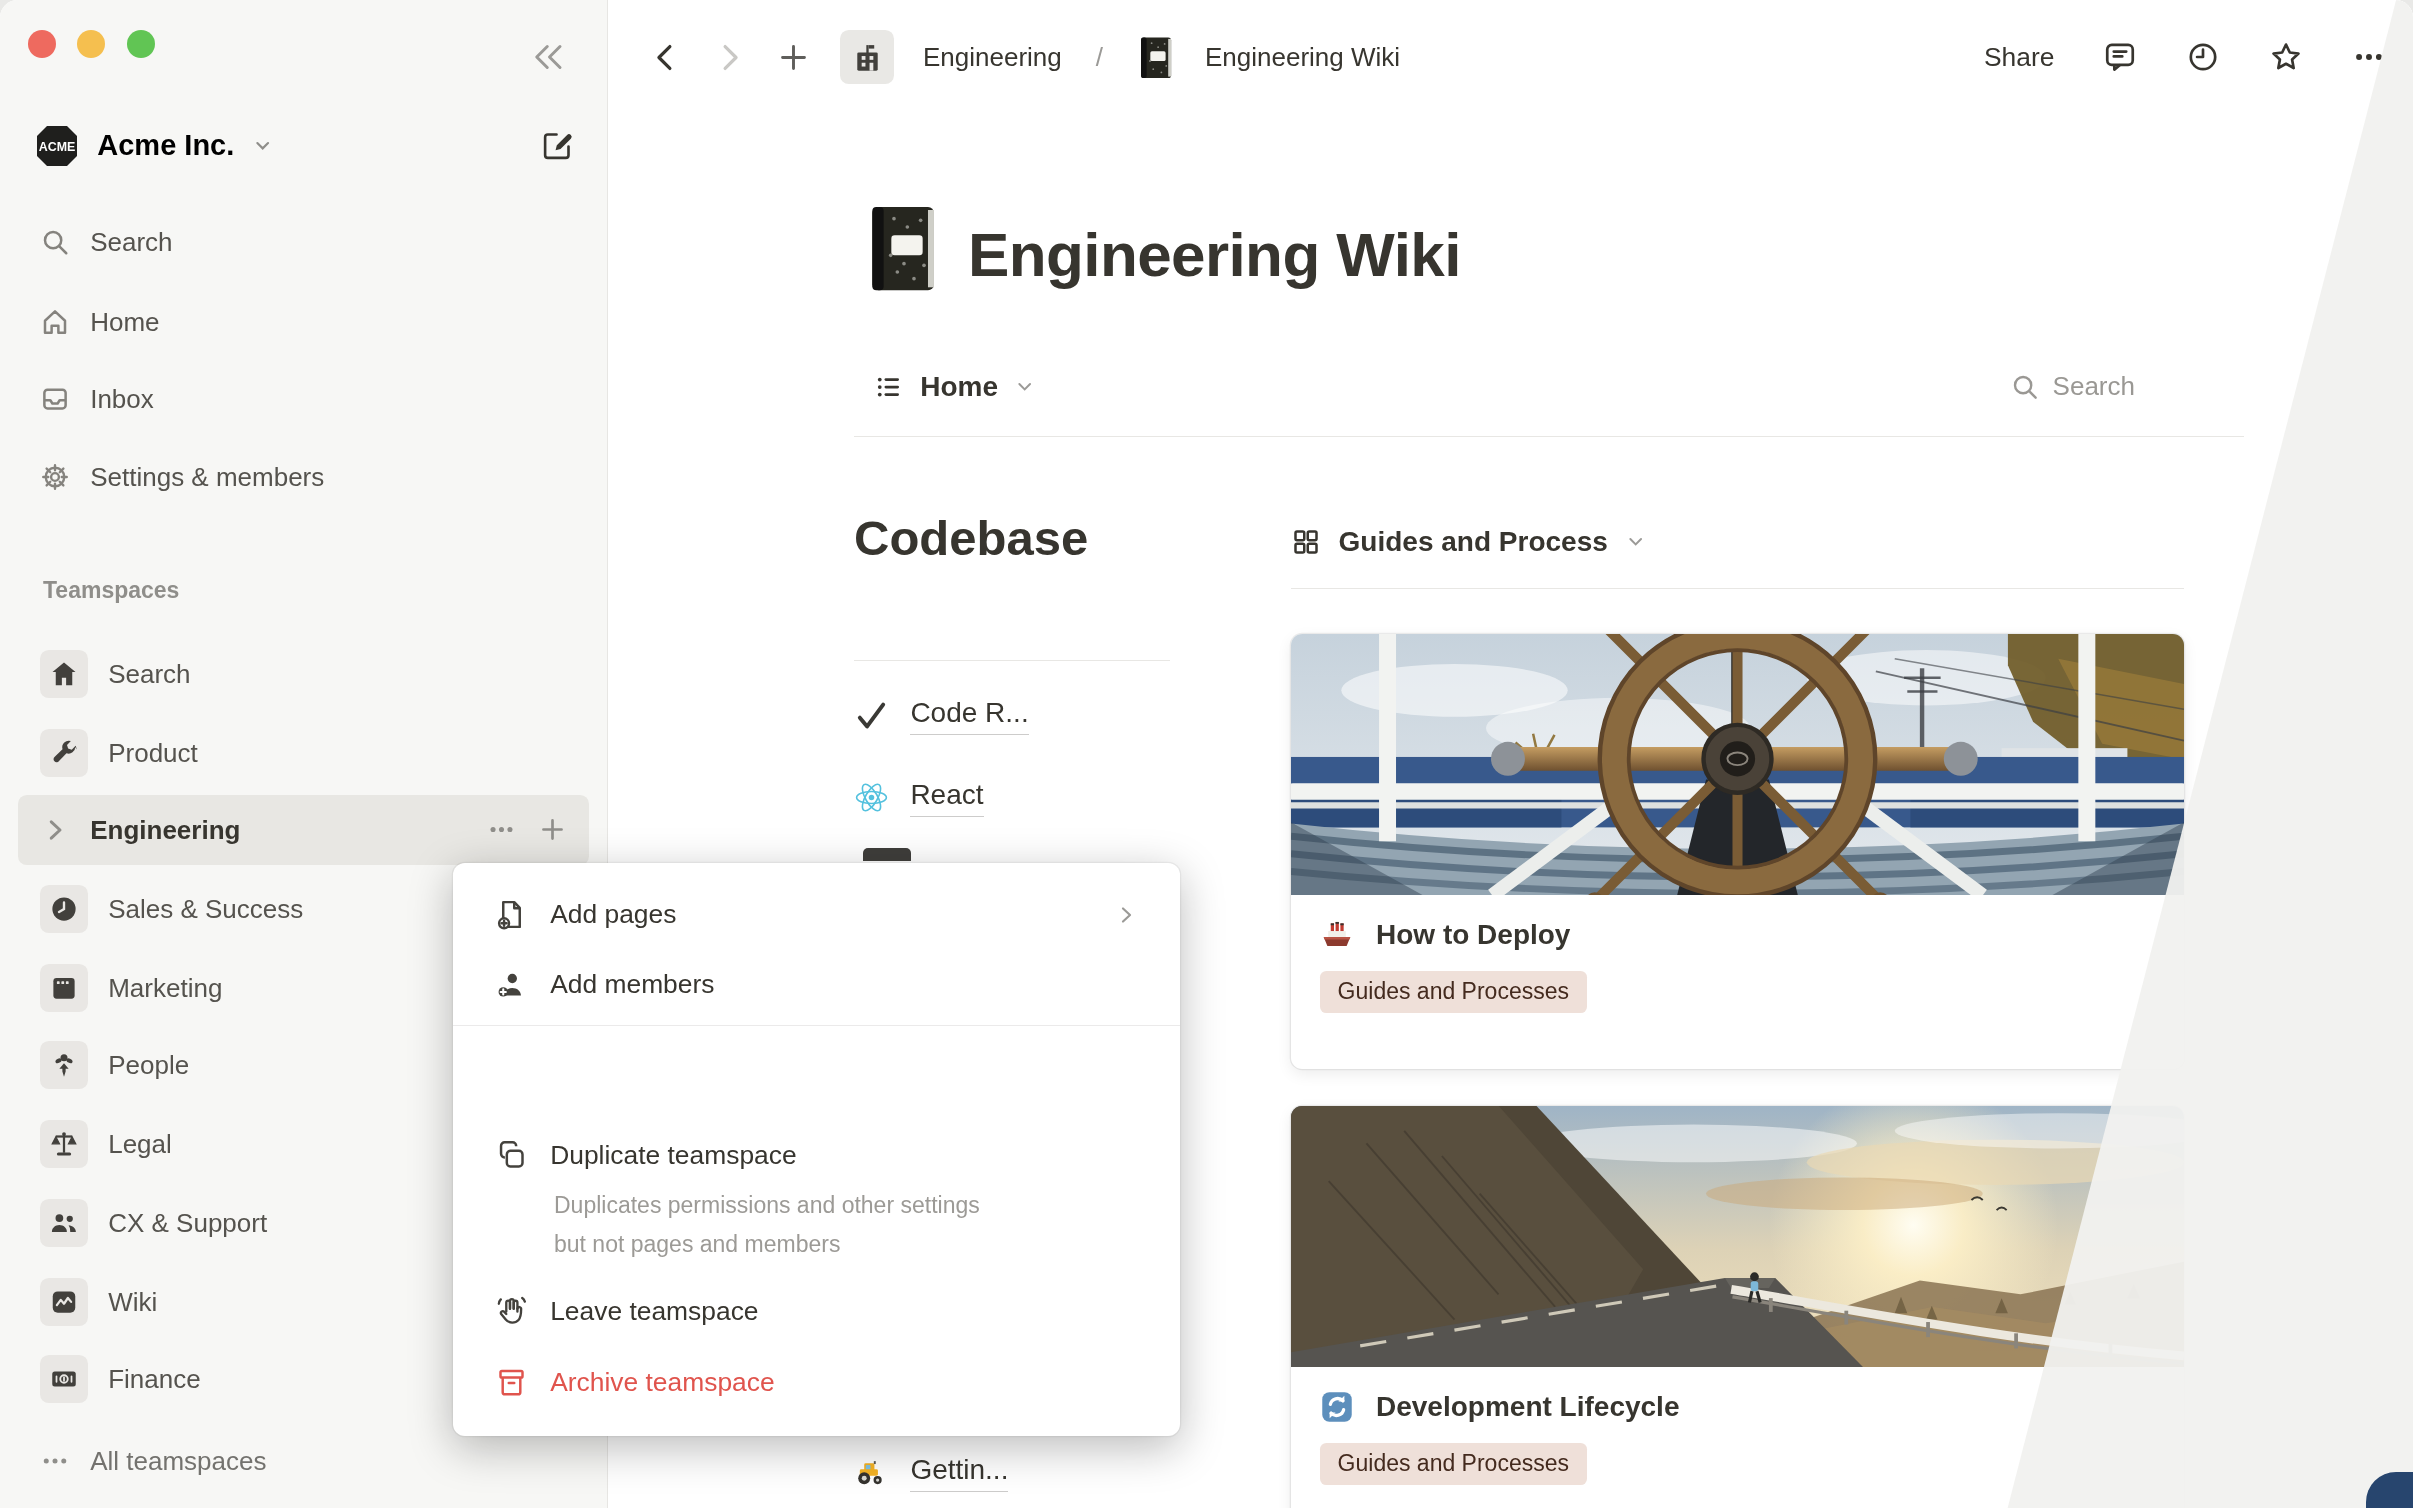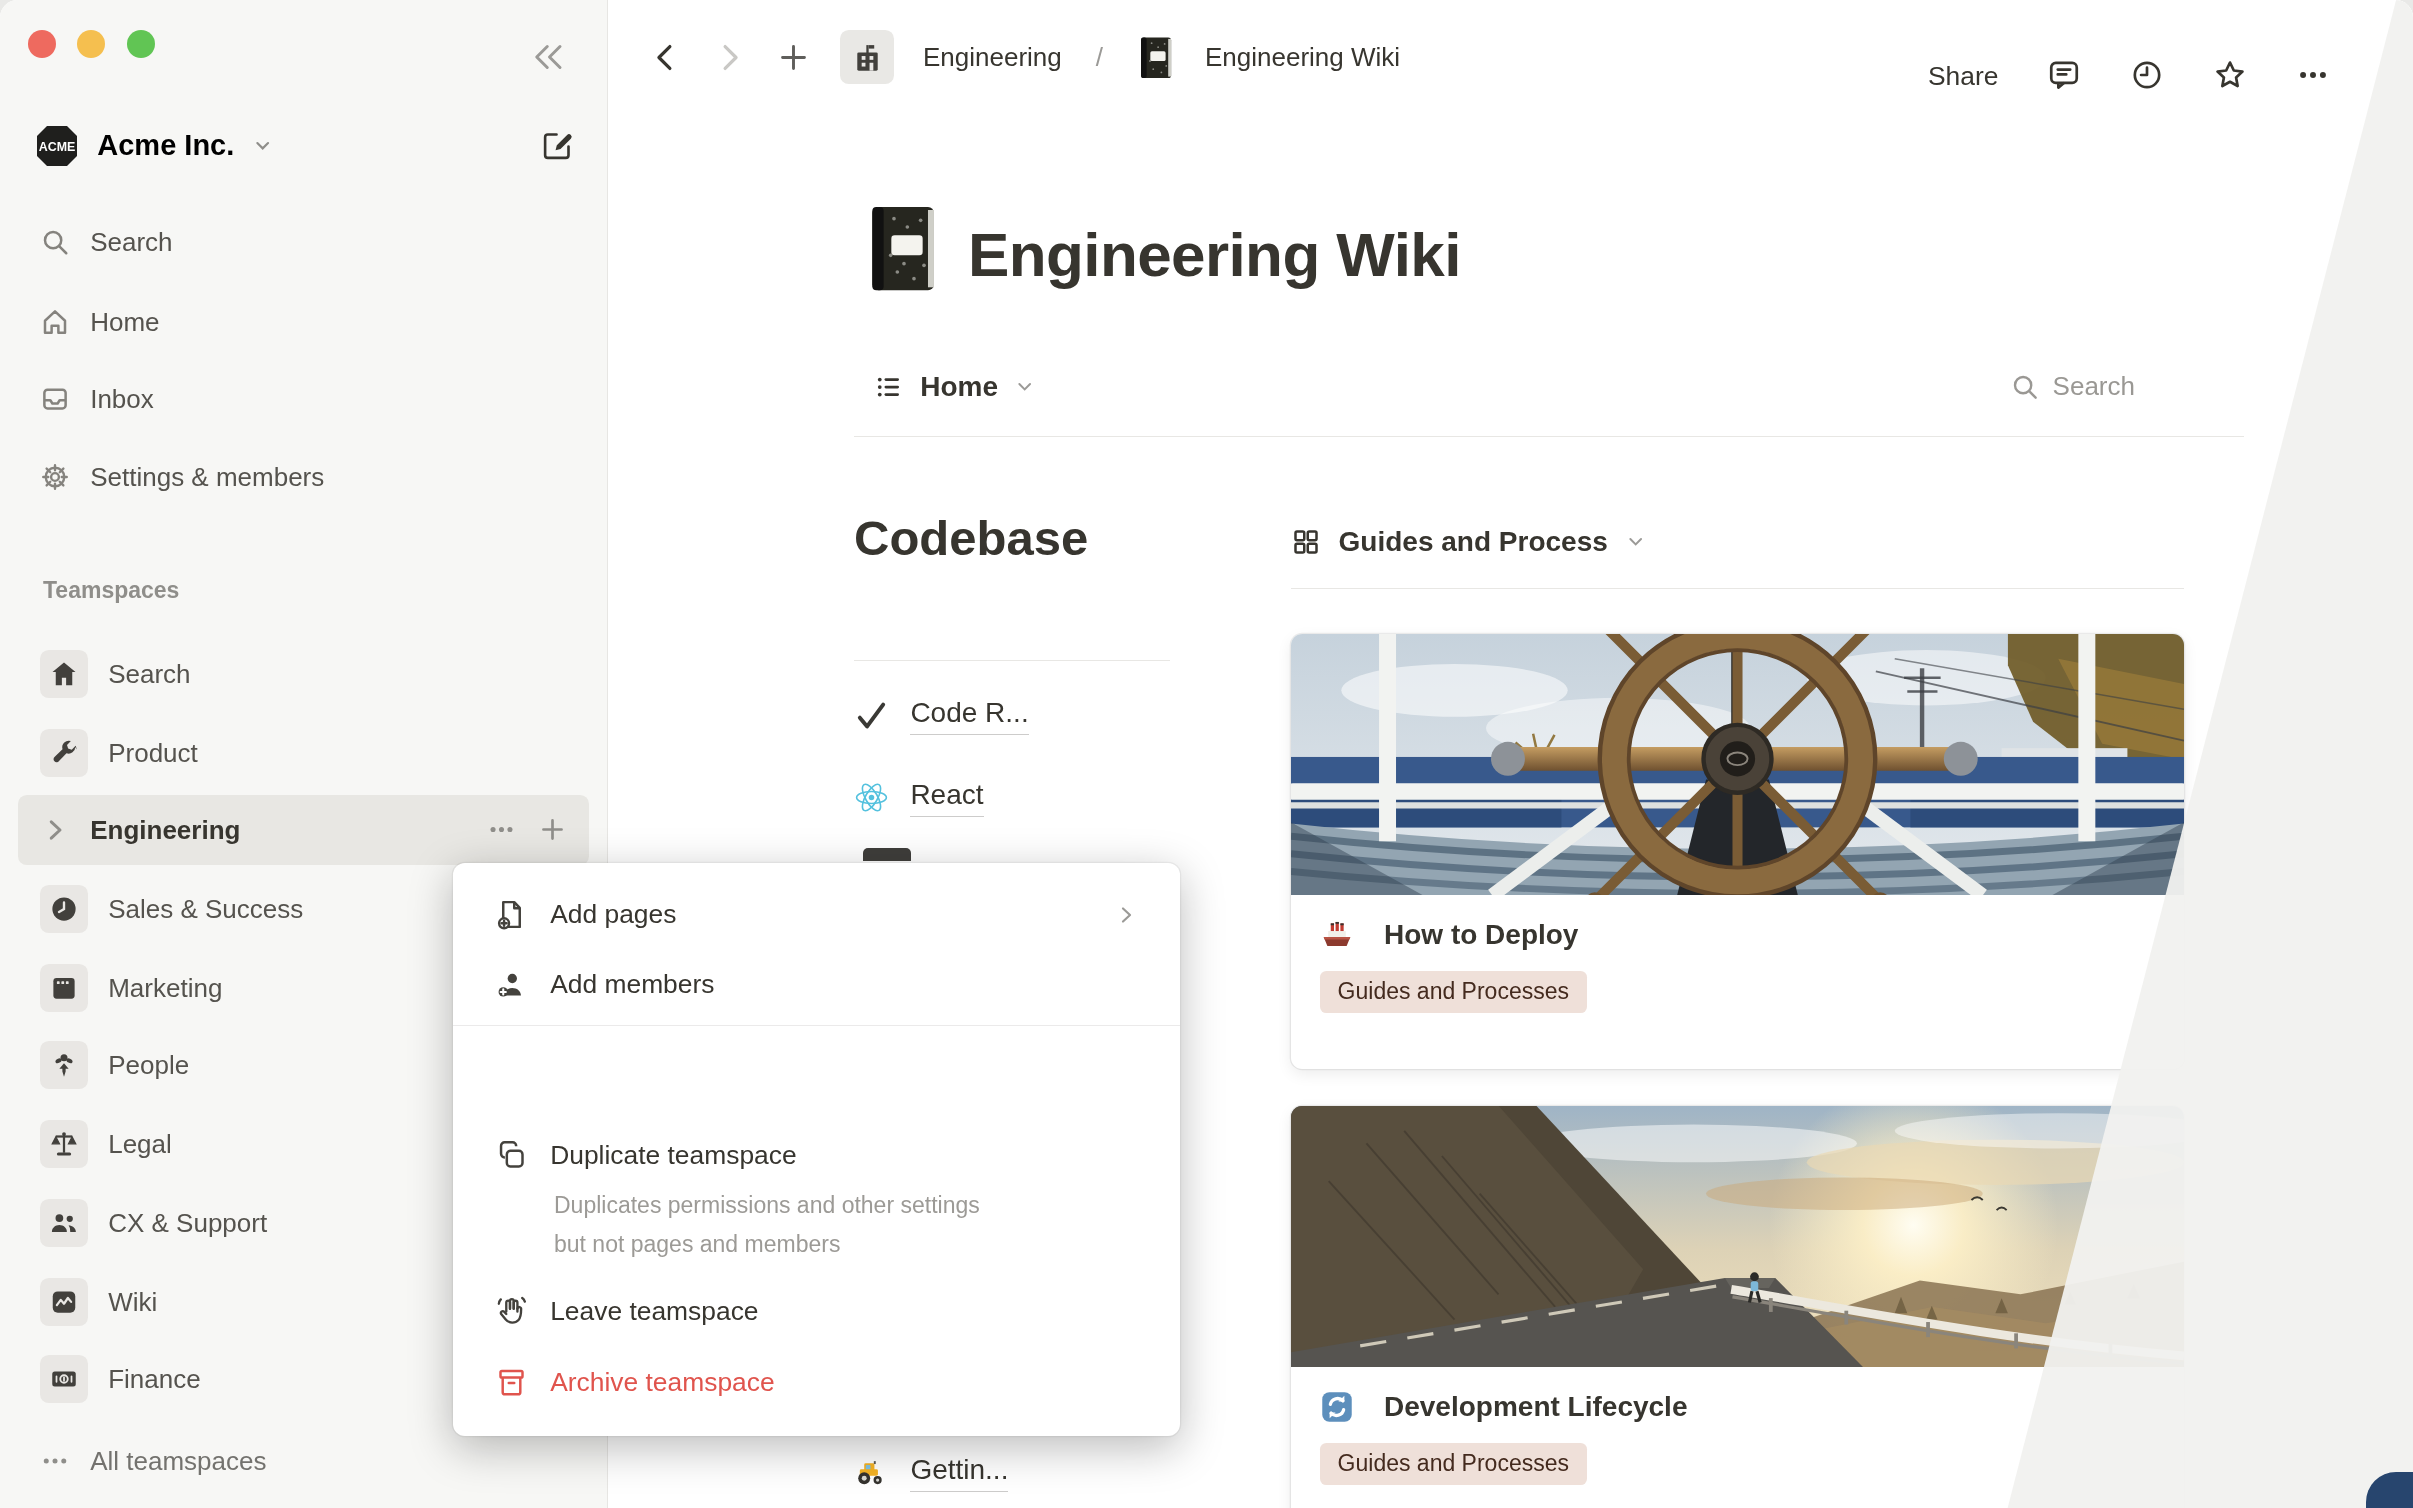--- a/index.html
+++ b/index.html
@@ -27,21 +27,21 @@
   .rowtools svg{width:29px;height:29px;}
   
   .main{position:absolute;left:608px;top:0;right:0;bottom:0;background:#fff;}
   .tbleft{position:absolute;left:40px;top:22.6px;height:69px;display:flex;align-items:center;gap:29px;}
   .tbicon{width:35px;height:35px;flex:none;}
   .tbtile{width:54px;height:54px;background:#e9e8e5;border-radius:8.8px;display:flex;align-items:center;justify-content:center;flex:none;}
   .tbtile svg{width:35px;height:35px;}
   .crumb{font-size:26px;color:#37352f;white-space:nowrap;}
   .crumbsep{font-size:26px;color:#9b9a97;margin:0 5px;}
   .nbsm{width:39px;height:44px;flex:none;}
-  .tbright{position:absolute;left:1320px;top:22.6px;height:69px;display:flex;align-items:flex-end;gap:49px;}
+  .tbright{position:absolute;left:1376px;top:22.6px;height:69px;display:flex;align-items:center;gap:49px;}
   .sharelbl{font-size:26.4px;color:#37352f;}
   .tbricon{width:34px;height:34px;}
   .pageicon{position:absolute;left:256px;top:202px;width:80px;height:93px;}
   .pagetitle{position:absolute;left:360px;top:219px;font-size:62px;font-weight:700;letter-spacing:-0.6px;color:#37352f;}
   .tabrow{position:absolute;left:266px;top:352px;height:69px;display:flex;align-items:center;gap:16.3px;}
   .tabicon{width:30px;height:30px;}
   .tablbl{font-size:28px;font-weight:700;color:#37352f;}
   .chevdn{width:21.4px;height:21.4px;}
   .ctsearch{position:absolute;left:1402px;top:352px;height:69px;display:flex;align-items:center;gap:12.6px;}
   .ctsearch .lbl{font-size:26px;color:#9a9894;}
@@ -53,21 +53,21 @@
   .ulink{font-size:28px;font-weight:500;color:#37352f;border-bottom:1.9px solid rgba(55,53,47,.25);padding-bottom:5px;white-space:nowrap;}
   .sliver{position:absolute;left:255px;top:848px;width:48px;height:12.6px;background:#3f3e3b;border-radius:5px 5px 0 0;}
   
   .ghead{position:absolute;left:683px;top:510px;height:63px;display:flex;align-items:center;gap:17.6px;}
   .ghead .glbl{font-size:28px;font-weight:700;color:#37352f;}
   .card{position:absolute;left:683px;width:893px;background:#fff;border-radius:11.3px;overflow:hidden;
     box-shadow:0 0 0 1.3px rgba(15,15,15,.07),0 5px 15px rgba(15,15,15,.08);z-index:2;}
   .cimg{height:261px;overflow:hidden;position:relative;}
   .cimg svg{display:block;width:100%;height:100%;}
   .cbody{padding:22.6px 29px 0 29px;}
-  .ctitle{display:flex;align-items:center;gap:30px;}
+  .ctitle{display:flex;align-items:center;gap:22px;}
   .ctitle .cic{width:34px;height:34px;flex:none;}
   .ctitle .ct{font-size:28px;font-weight:700;color:#37352f;}
   .ctag{display:inline-block;margin-top:19px;background:#efe0d9;color:#442a1e;font-size:23px;padding:7.5px 17.6px;border-radius:6.3px;}
   
   .menu{position:absolute;left:453px;top:863px;width:727px;height:573px;background:#fff;border-radius:12px;z-index:40;
     box-shadow:0 0 0 1.3px rgba(15,15,15,.05),0 11.3px 44px rgba(15,15,15,.28);}
   .mrow{position:absolute;left:22.6px;right:22.6px;height:65px;display:flex;align-items:center;gap:22.6px;padding:0 19px;border-radius:7.5px;}
   .micon{width:33px;height:33px;flex:none;display:flex;}
   .mlabel{font-size:26.4px;font-weight:500;color:#37352f;white-space:nowrap;}
   .mlabel.danger{color:#e0544d;}

